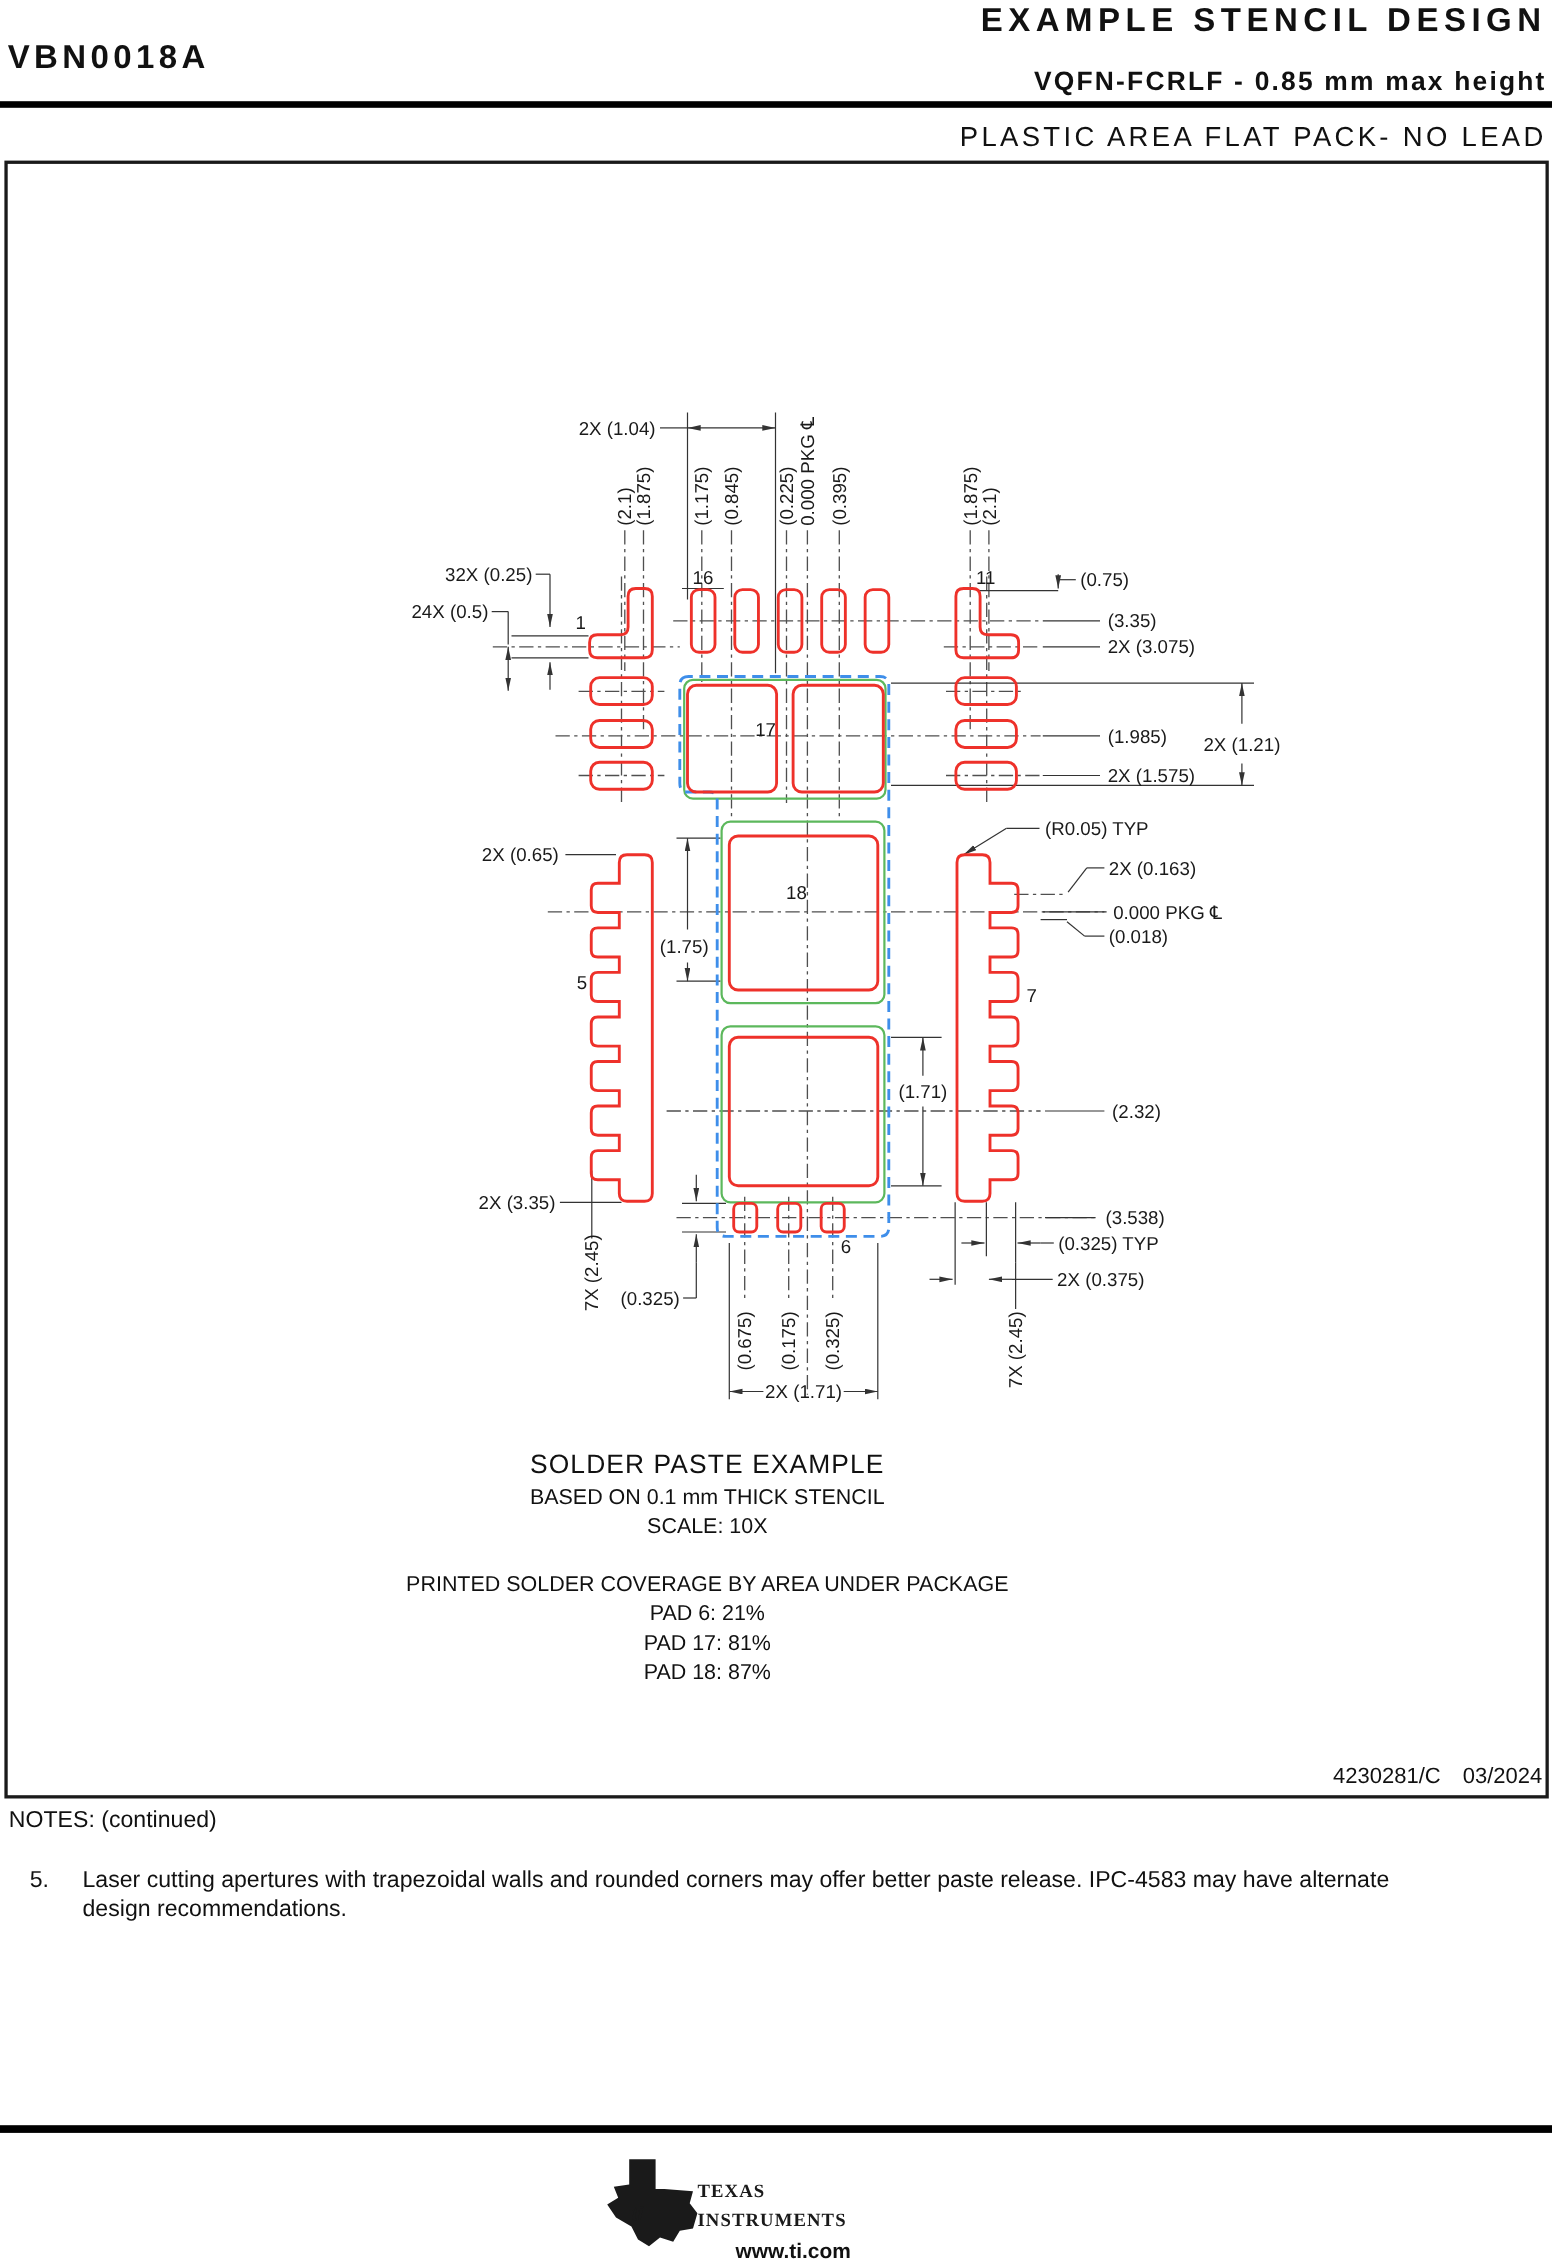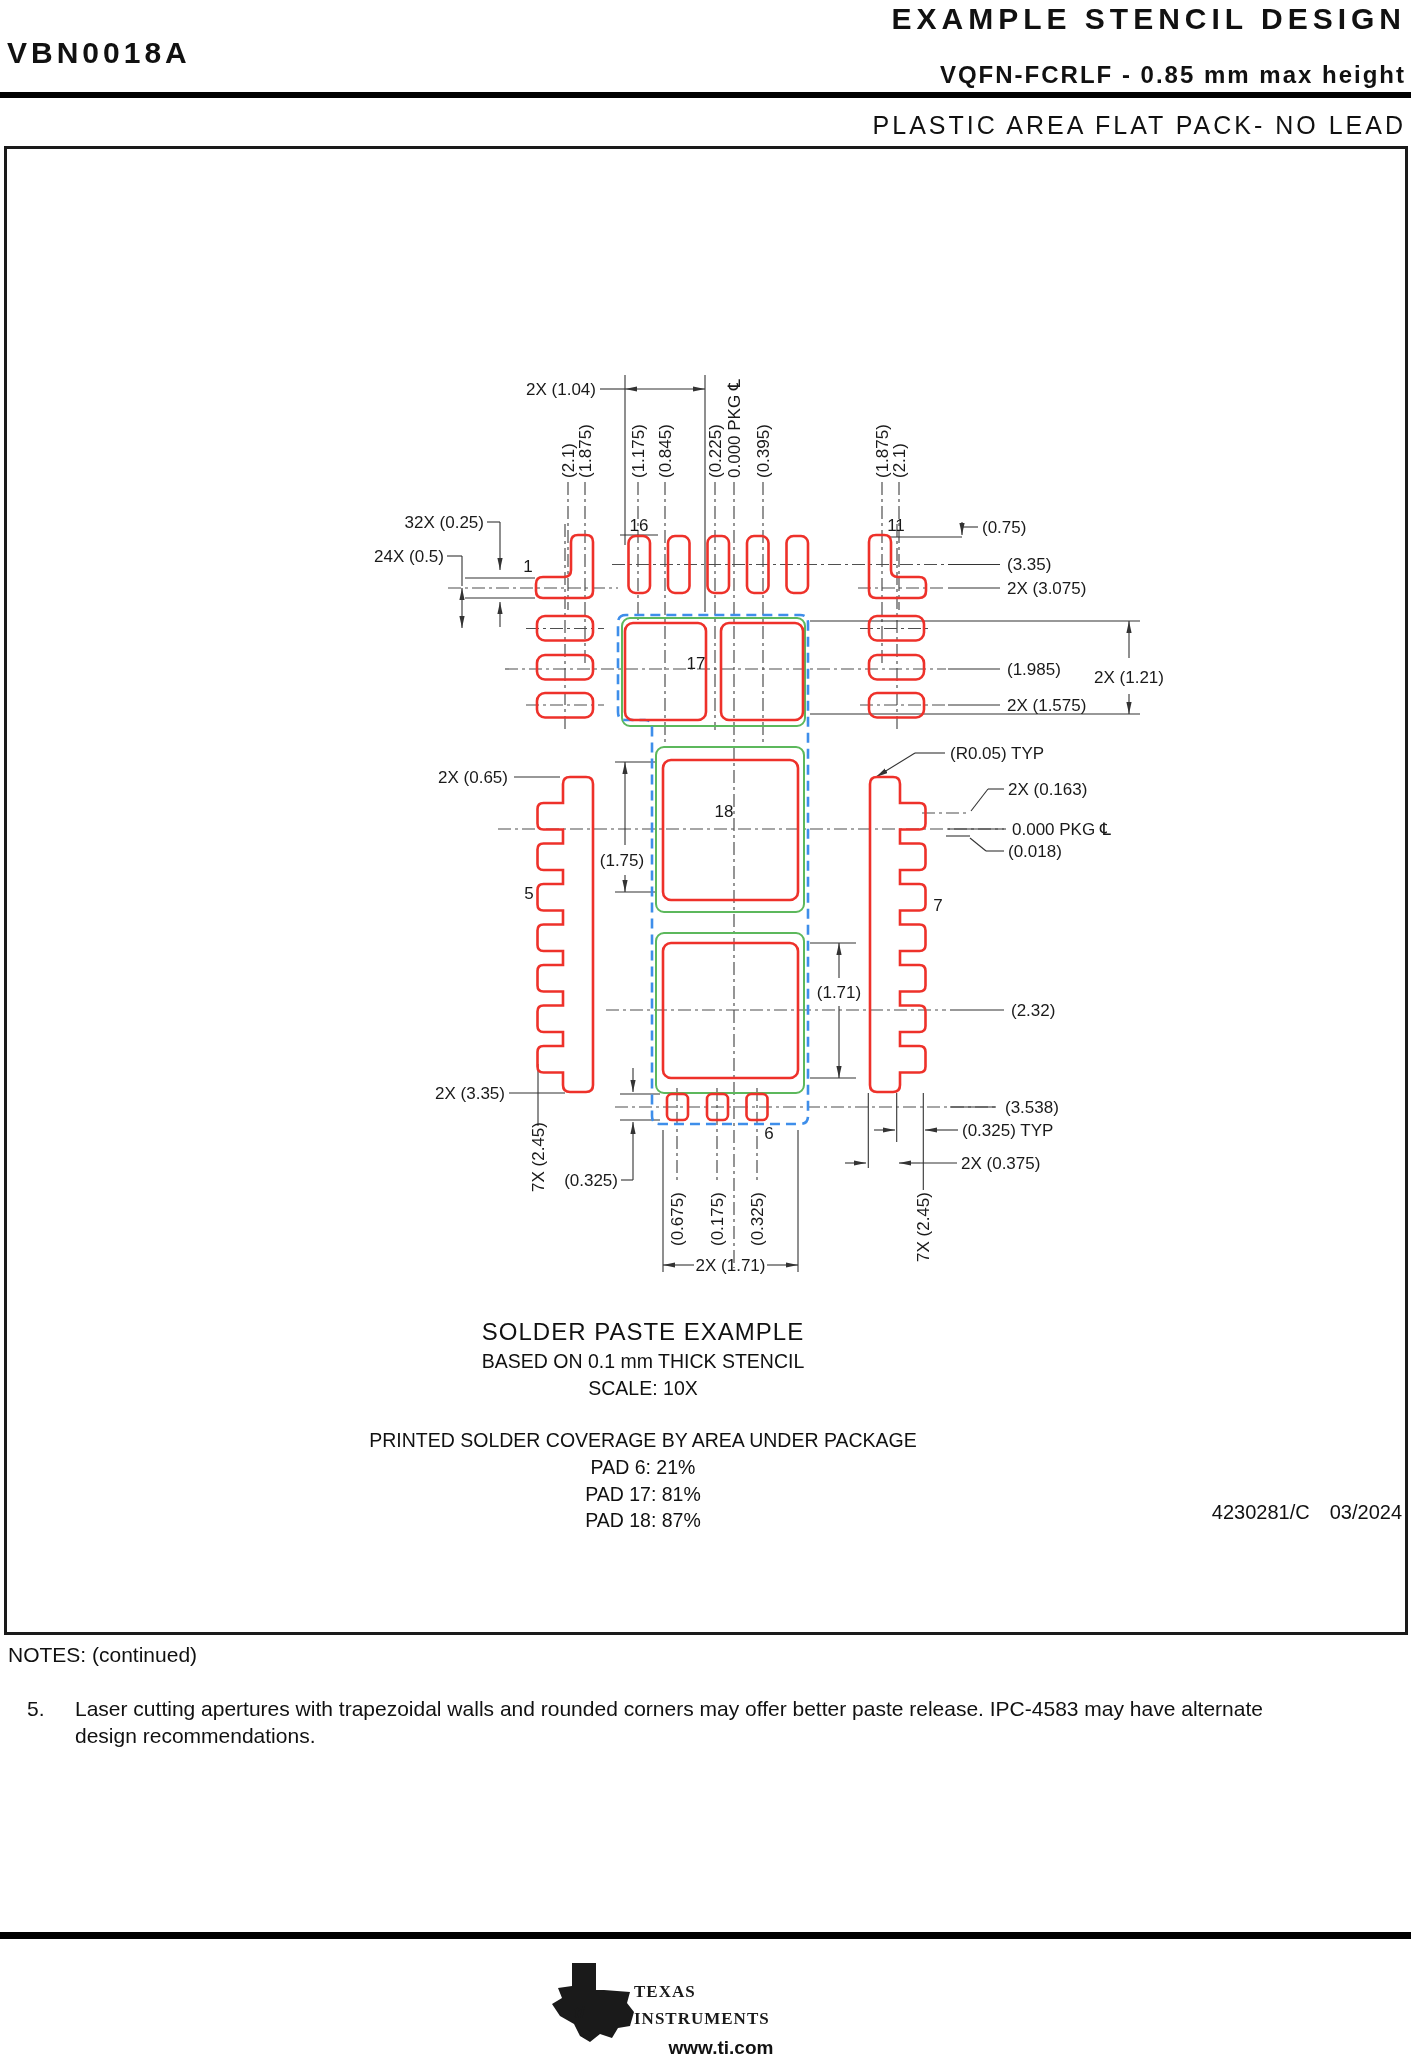--- a/index.html
+++ b/index.html
@@ -7,21 +7,21 @@
   .abs{position:absolute;}
   .hdr-title{top:2px;right:5px;font-size:30px;font-weight:bold;letter-spacing:5px;}
   .hdr-part{top:36px;left:7px;font-size:30px;font-weight:bold;letter-spacing:4px;}
   .hdr-sub{top:37px;right:5px;font-size:24px;font-weight:bold;letter-spacing:2px;margin-top:24px;}
   .hdr-rule{top:92px;left:0;width:1411px;height:6px;background:#000;}
   .hdr-pkg{top:111px;right:5px;font-size:25px;letter-spacing:3px;}
   .frame{left:4px;top:146px;width:1398px;height:1483px;border:3px solid #1a1a1a;}
   .sp{left:643px;transform:translateX(-50%);white-space:nowrap;text-align:center;}
   .sp-title{top:1318px;font-size:24px;letter-spacing:1px;}
   .sp-sm{font-size:19.5px;}
-  .docline{top:1501px;right:9px;font-size:20px;white-space:nowrap;}
+  .docline{top:1604px;right:9px;font-size:20px;white-space:nowrap;}
   .docline span{display:inline-block;}
   .docline .date{margin-left:20px;}
   .notes-title{left:8px;top:1643px;font-size:21px;}
   .note-num{left:27px;top:1697px;font-size:21px;}
   .note-l1{left:75px;top:1697px;font-size:21px;white-space:nowrap;}
   .note-l2{left:75px;top:1724px;font-size:21px;white-space:nowrap;}
   .ft-rule{top:1932px;left:0;width:1411px;height:7px;background:#000;}
   .www{left:721px;top:2037px;transform:translateX(-50%);font-size:19px;font-weight:bold;}
   svg{position:absolute;left:0;top:0;}
   svg text{font-family:"Liberation Sans","DejaVu Sans",sans-serif;font-size:17px;fill:#1a1a1a;}

